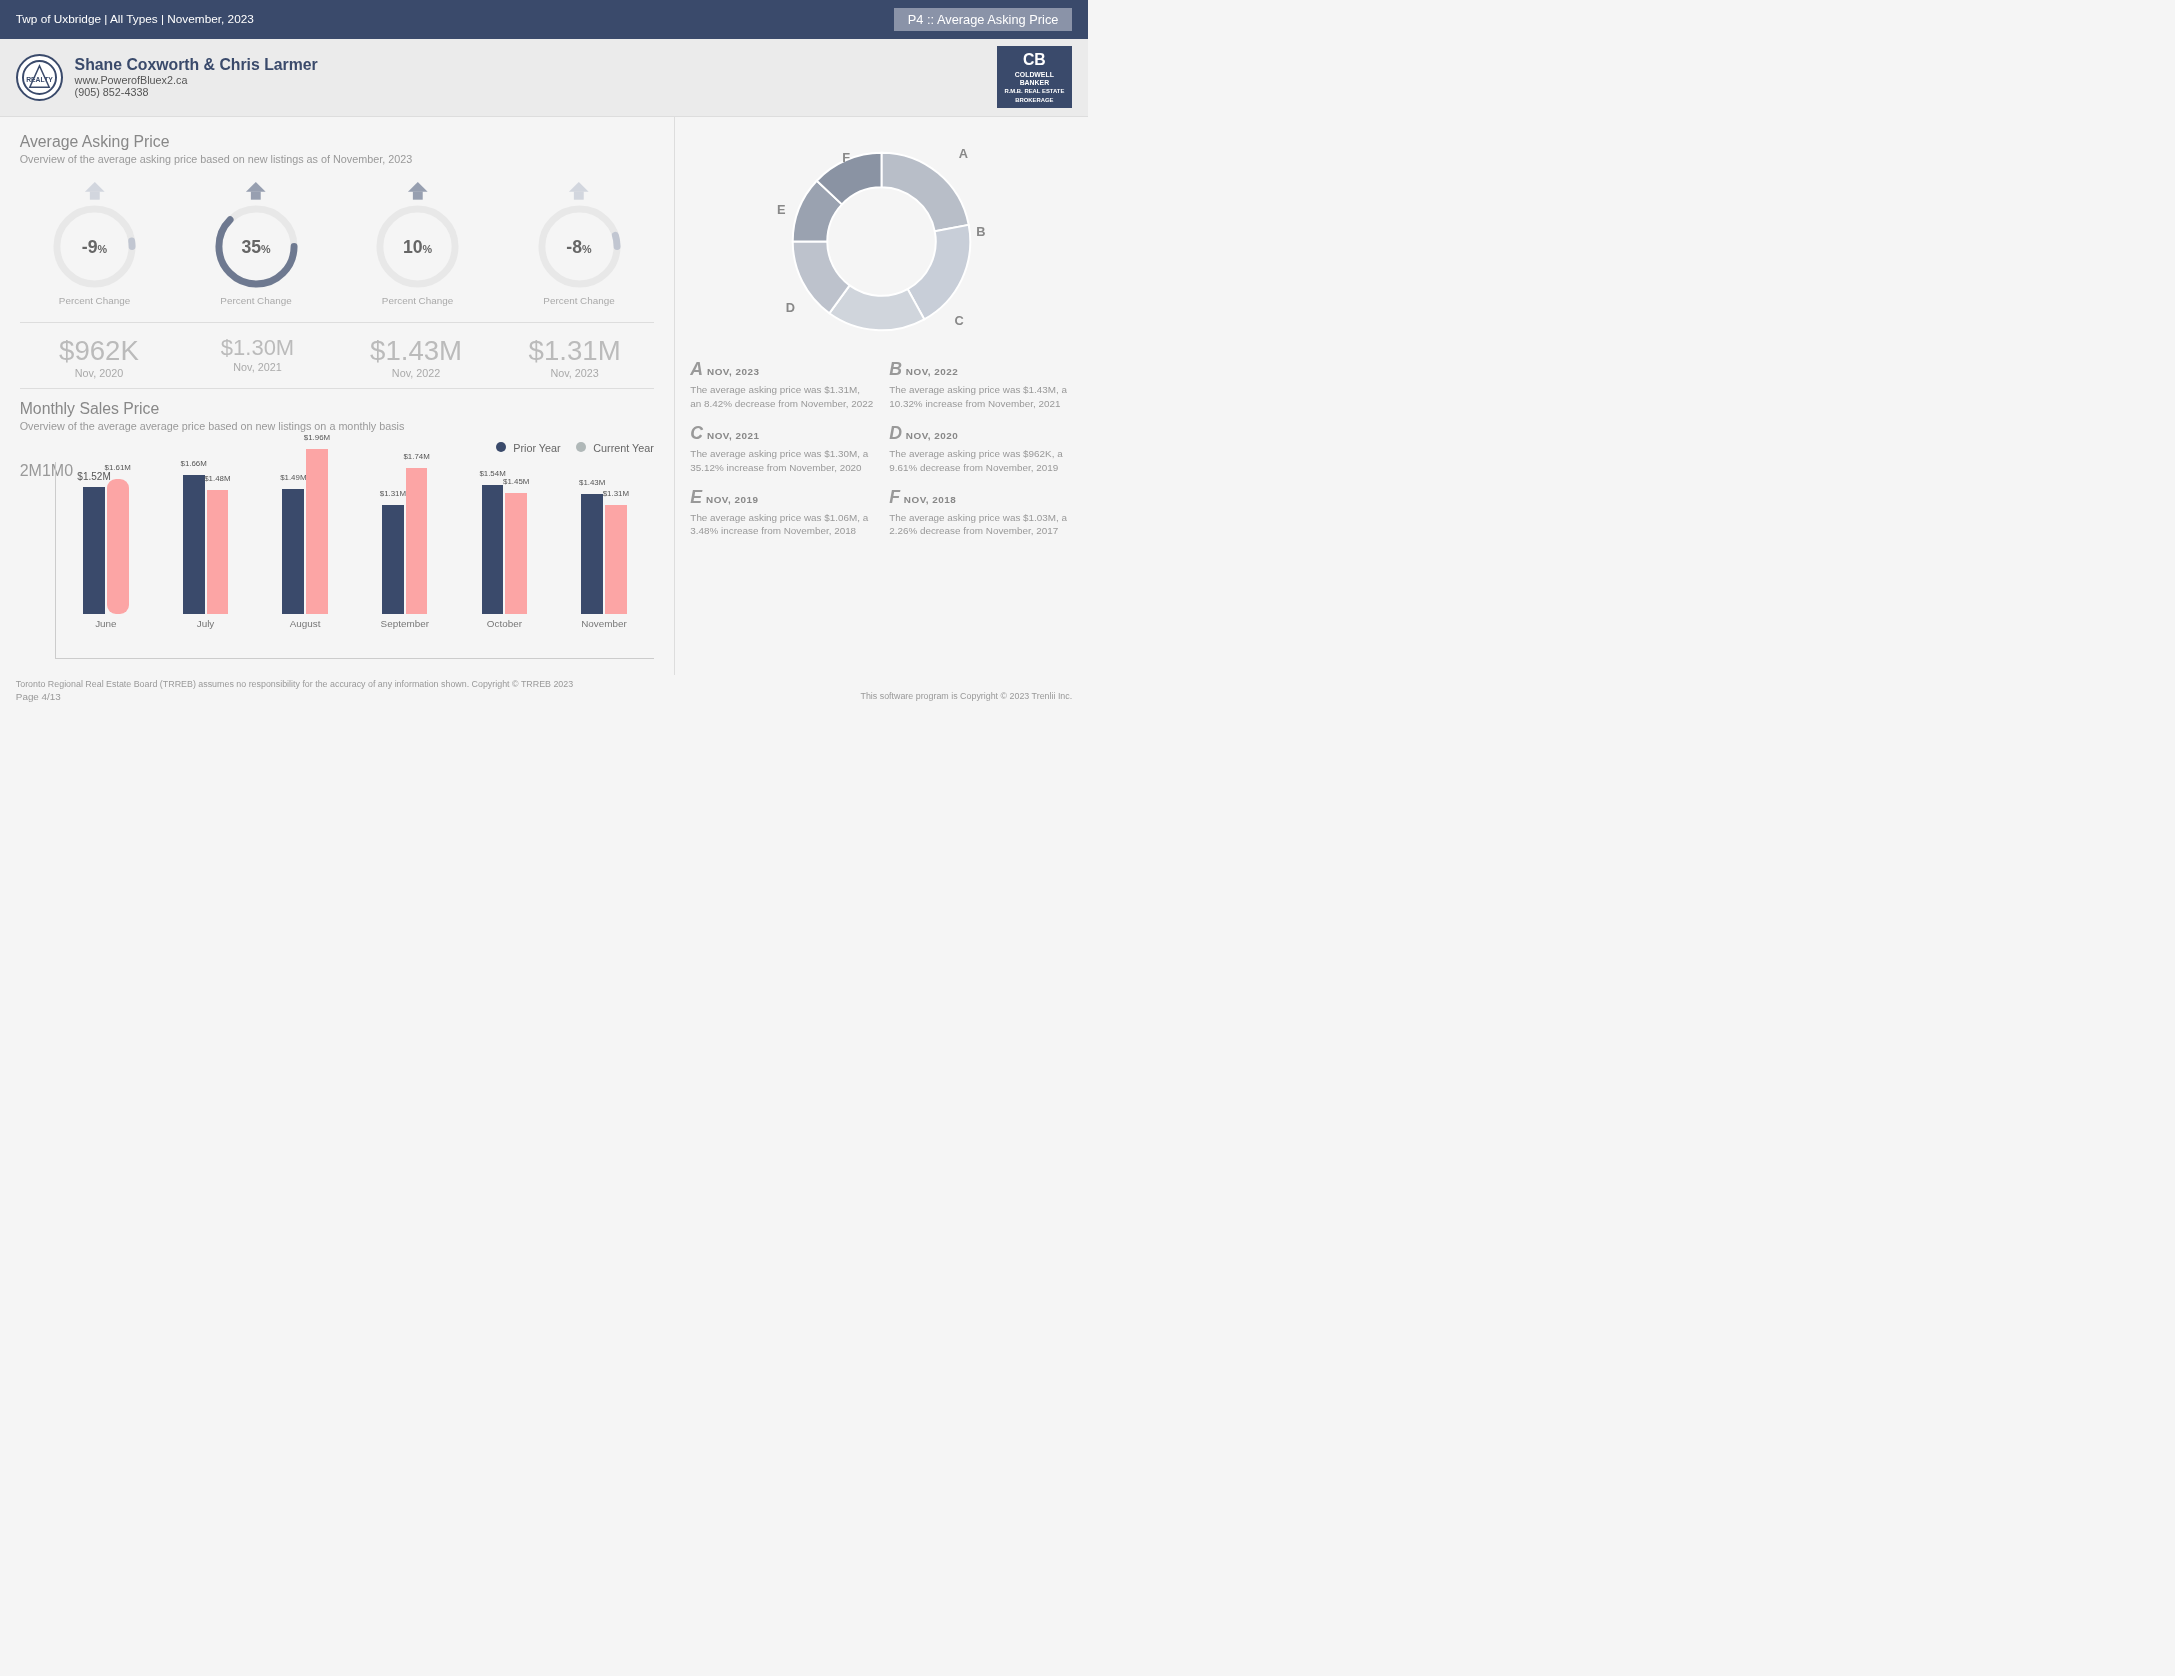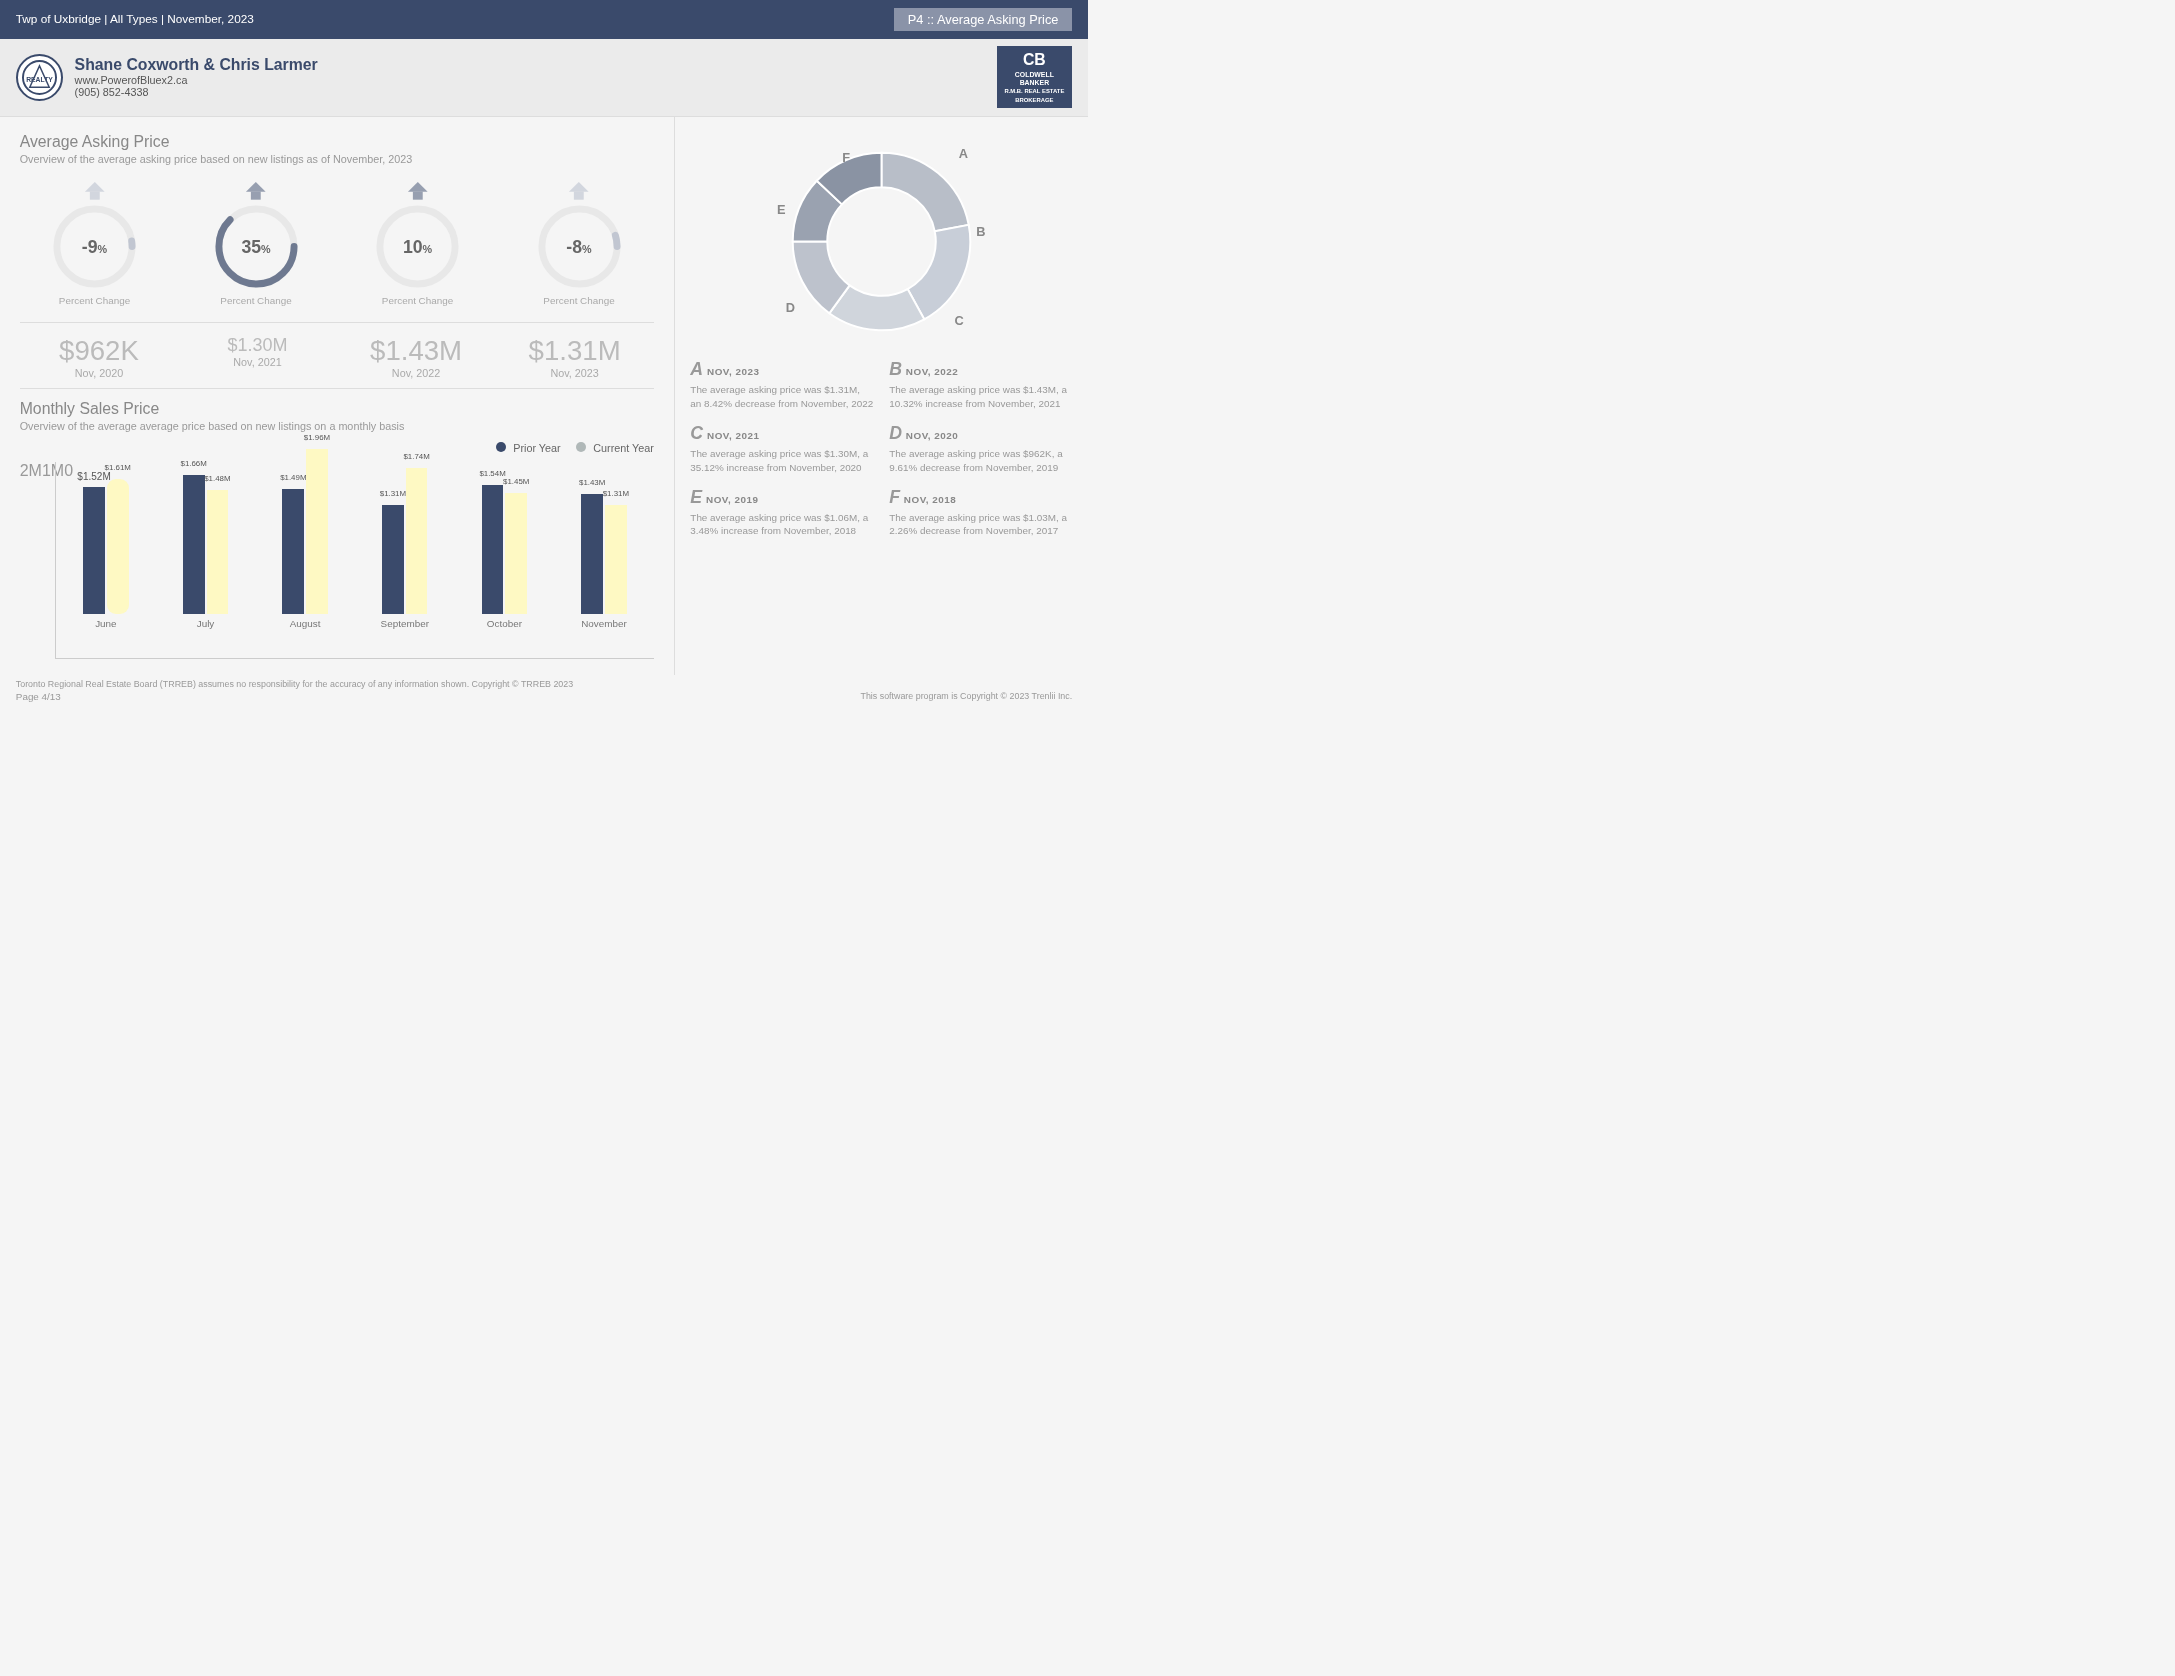--- a/index.html
+++ b/index.html
@@ -44,21 +44,21 @@
     .chart-legend { display: flex; justify-content: flex-end; gap: 15.8px; margin-bottom: 7.9px; font-size: 10.8px; color: #666; align-items: center; }
     .legend-dot { width: 9.9px; height: 9.9px; border-radius: 50%; display: inline-block; margin-right: 3.9px; }
     .legend-prior { background: #3a4a6b; }
     .legend-current { background: #b0b8b8; }
 
     .bar-chart { position: relative; height: 197px; display: flex; align-items: flex-end; gap: 0; padding-bottom: 29.6px; border-left: 1px solid #ccc; border-bottom: 1px solid #ccc; }
     .bar-group { flex: 1; display: flex; flex-direction: column; align-items: center; justify-content: flex-end; position: relative; padding: 0 2px; }
     .bar-pair { display: flex; gap: 2px; align-items: flex-end; width: 100%; justify-content: center; }
     .bar { width: 21.7px; position: relative; }
     .bar-prior { background: #3a4a6b; }
-    .bar-current { background: #fef9c3; }
+    .bar-current { background: #fca5a5; }
     .bar-label-above { position: absolute; top: -15.8px; left: 50%; transform: translateX(-50%); font-size: 7.9px; color: #555; white-space: nowrap; }
     .bar-month { font-size: 9.9px; color: #777; margin-top: 3.9px; text-align: center; }
 
     .legend-grid { display: grid; grid-template-columns: 1fr 1fr; gap: 11.8px 15.8px; margin-top: 7.9px; }
     .legend-entry { }
     .legend-entry-header { display: flex; align-items: baseline; gap: 3.9px; margin-bottom: 3px; }
     .legend-letter { font-size: 17.7px; font-weight: bold; color: #999; font-style: italic; }
     .legend-month { font-size: 9.9px; font-weight: bold; color: #888; text-transform: uppercase; letter-spacing: 0.5px; }
     .legend-desc { font-size: 9.9px; color: #999; line-height: 1.4; }
   </style>
@@ -167,21 +167,21 @@
       </div>
 
     <hr class="divider">
 
     <div class="price-row" id="price-row">
         <div class="price-item">
     <div class="price-value" style="font-size:27.6px;color:#bbb;font-weight:300;">$962K</div>
     <div class="price-month" style="font-size:10.8px;color:#aaa;">Nov, 2020</div>
   </div>
         <div class="price-item">
-    <div class="price-value" style="font-size:18px;color:#bbb;font-weight:300;">$1.30M</div>
+    <div class="price-value" style="font-size:22px;color:#bbb;font-weight:300;">$1.30M</div>
     <div class="price-month" style="font-size:10.8px;color:#aaa;">Nov, 2021</div>
   </div>
         <div class="price-item">
     <div class="price-value" style="font-size:27.6px;color:#bbb;font-weight:300;">$1.43M</div>
     <div class="price-month" style="font-size:10.8px;color:#aaa;">Nov, 2022</div>
   </div>
         <div class="price-item">
     <div class="price-value" style="font-size:27.6px;color:#bbb;font-weight:300;">$1.31M</div>
     <div class="price-month" style="font-size:10.8px;color:#aaa;">Nov, 2023</div>
   </div>

